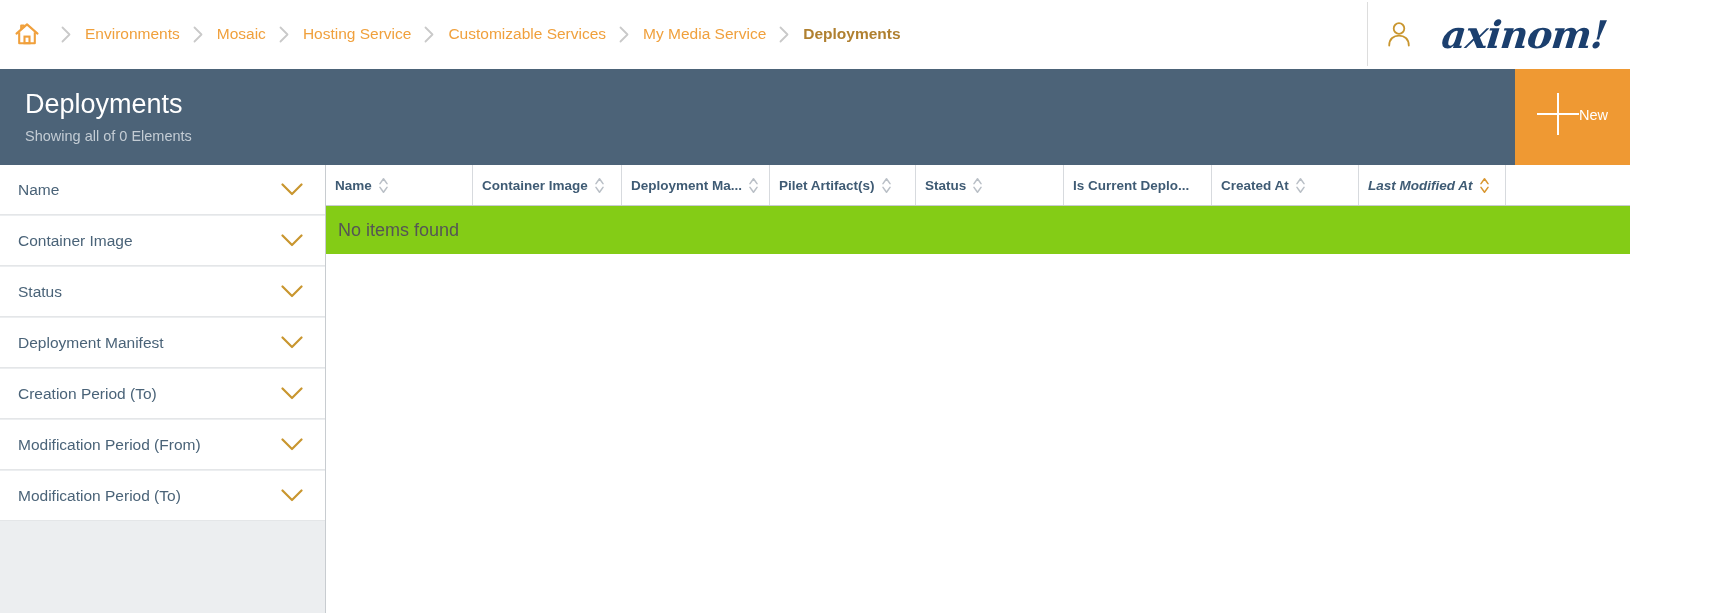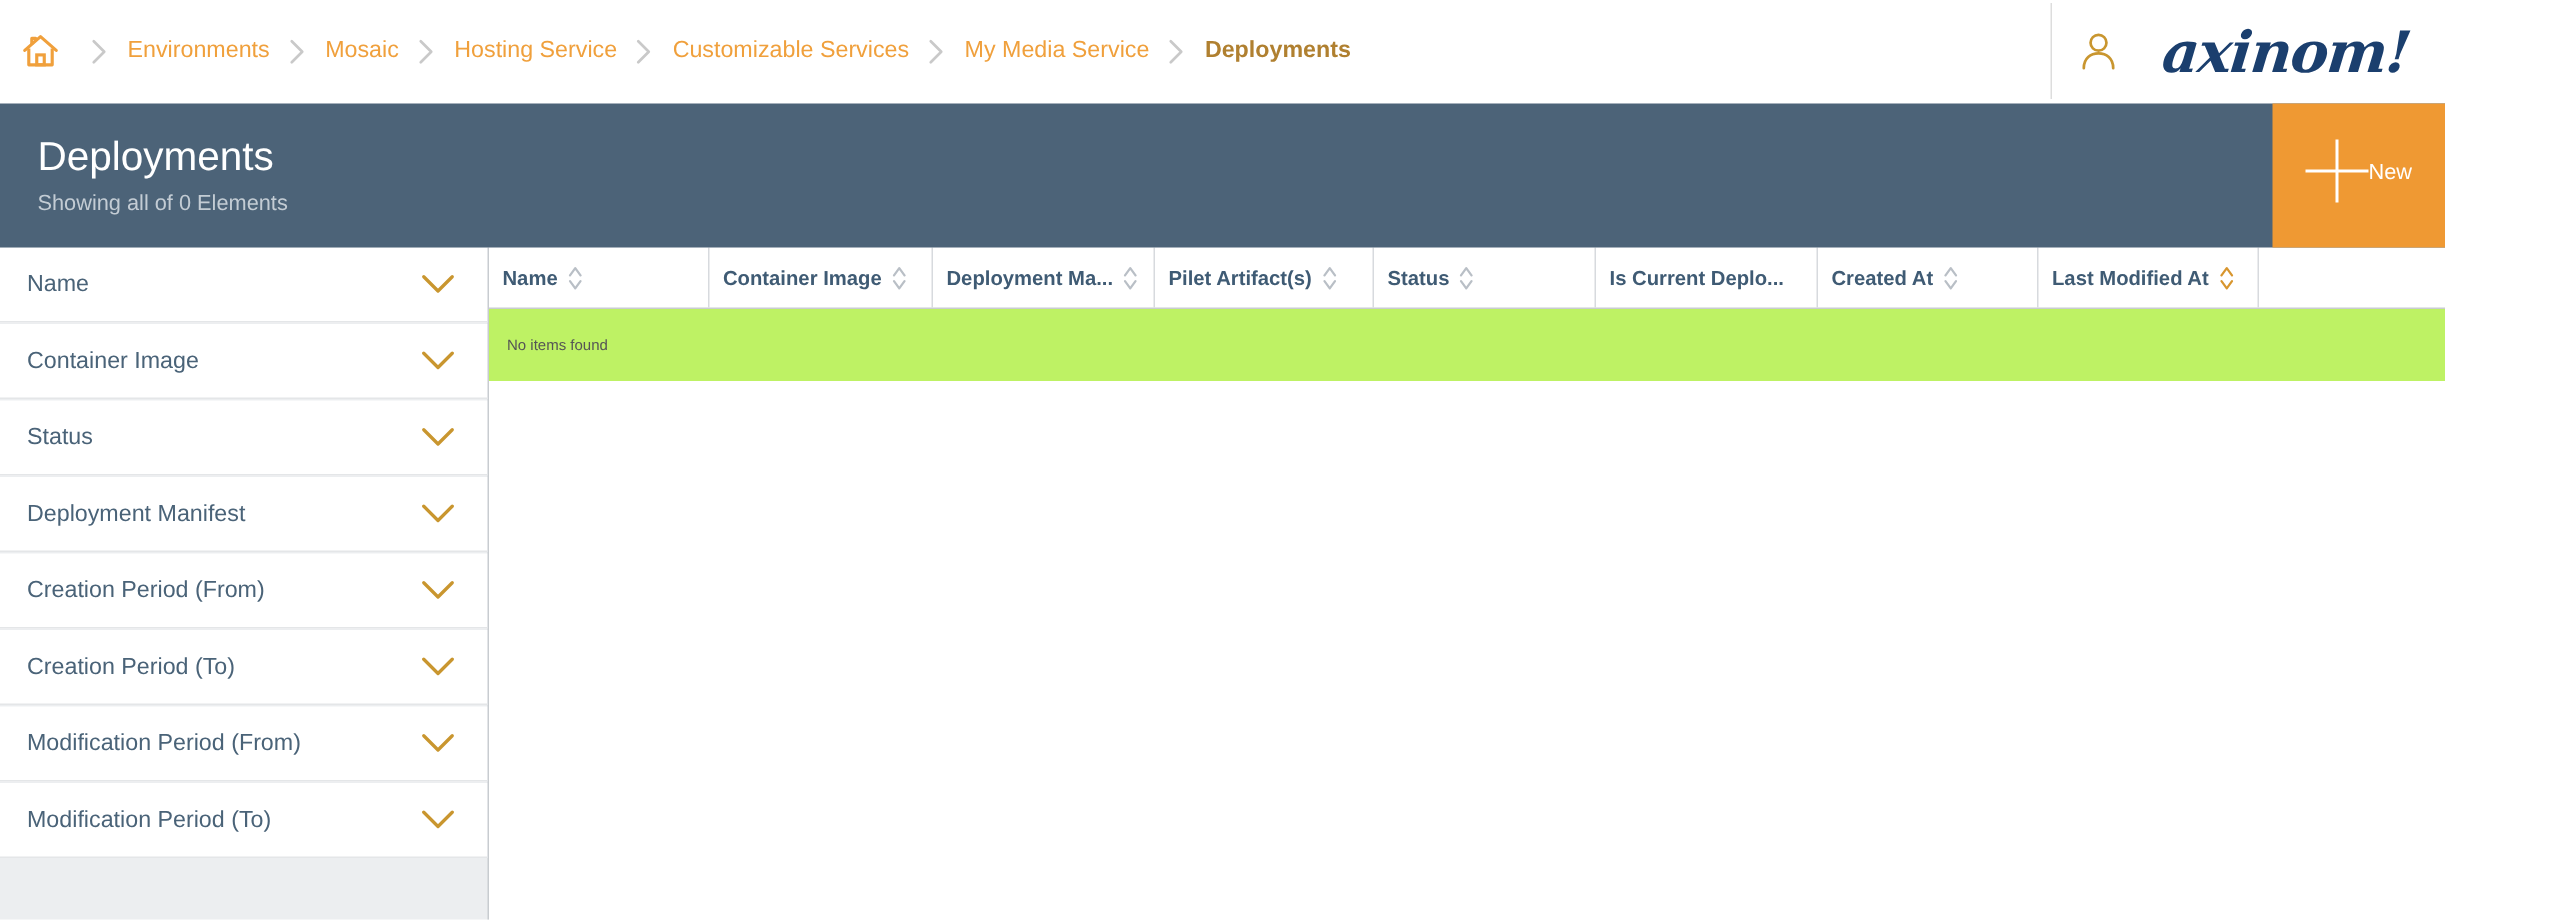--- a/index.html
+++ b/index.html
@@ -242,26 +242,26 @@
   .sort-icon {
     width: 9px;
     height: 16px;
     flex: 0 0 auto;
     display: flex;
     align-items: center;
   }
   .empty-row {
     height: 48px;
     min-height: 48px;
-    background: #bef264;
+    background: #84cc16;
     display: flex;
     align-items: center;
     padding-left: 12px;
     box-sizing: border-box;
-    font-size: 10px;
+    font-size: 18px;
     color: #555555;
   }
   .table-filler { flex: 1; background: #ffffff; }
 </style>
 </head>
 <body>
 
 <div class="app">
 
   <div class="topbar">
@@ -366,28 +366,20 @@
         </div>
         <div class="filter-item">
           <span class="filter-label">Deployment Manifest</span>
           <span class="chevron">
             <svg width="22" height="13" viewBox="0 0 22 13">
               <path d="M1.5 1.5 L11 11 L20.5 1.5" fill="none" stroke="#c9962f" stroke-width="2.2" stroke-linecap="round" stroke-linejoin="round"></path>
             </svg>
           </span>
         </div>
         <div class="filter-item">
-          <span class="filter-label">Creation Period (From)</span>
-          <span class="chevron">
-            <svg width="22" height="13" viewBox="0 0 22 13">
-              <path d="M1.5 1.5 L11 11 L20.5 1.5" fill="none" stroke="#c9962f" stroke-width="2.2" stroke-linecap="round" stroke-linejoin="round"></path>
-            </svg>
-          </span>
-        </div>
-        <div class="filter-item">
           <span class="filter-label">Creation Period (To)</span>
           <span class="chevron">
             <svg width="22" height="13" viewBox="0 0 22 13">
               <path d="M1.5 1.5 L11 11 L20.5 1.5" fill="none" stroke="#c9962f" stroke-width="2.2" stroke-linecap="round" stroke-linejoin="round"></path>
             </svg>
           </span>
         </div>
         <div class="filter-item">
           <span class="filter-label">Modification Period (From)</span>
           <span class="chevron">
@@ -464,21 +456,21 @@
           </div>
           <div class="th" style="width: 147px; flex: 0 0 147px;">
             <span class="th-label">Created At</span>
             <span class="sort-icon">
               <svg width="9" height="17" viewBox="0 0 9 17">
                 <path d="M1 6.6 L4.5 1.8 L8 6.6" fill="none" stroke="#b9bfc6" stroke-width="1.5" stroke-linecap="round" stroke-linejoin="round"></path>
                 <path d="M1 10.4 L4.5 15.2 L8 10.4" fill="none" stroke="#b9bfc6" stroke-width="1.5" stroke-linecap="round" stroke-linejoin="round"></path>
               </svg>
             </span>
           </div>
-          <div class="th" style="width: 147px; flex: 0 0 147px;">
+          <div class="th" style="width: 147px; flex: 0 0 147px; font-style: italic;">
             <span class="th-label">Last Modified At</span>
             <span class="sort-icon">
               <svg width="9" height="17" viewBox="0 0 9 17">
                 <path d="M1 6.6 L4.5 1.8 L8 6.6" fill="none" stroke="#d8962f" stroke-width="1.5" stroke-linecap="round" stroke-linejoin="round"></path>
                 <path d="M1 10.4 L4.5 15.2 L8 10.4" fill="none" stroke="#d8962f" stroke-width="1.5" stroke-linecap="round" stroke-linejoin="round"></path>
               </svg>
             </span>
           </div>
           <div class="th" style="width: 93px; flex: 1 1 auto;"></div>
         </div>

